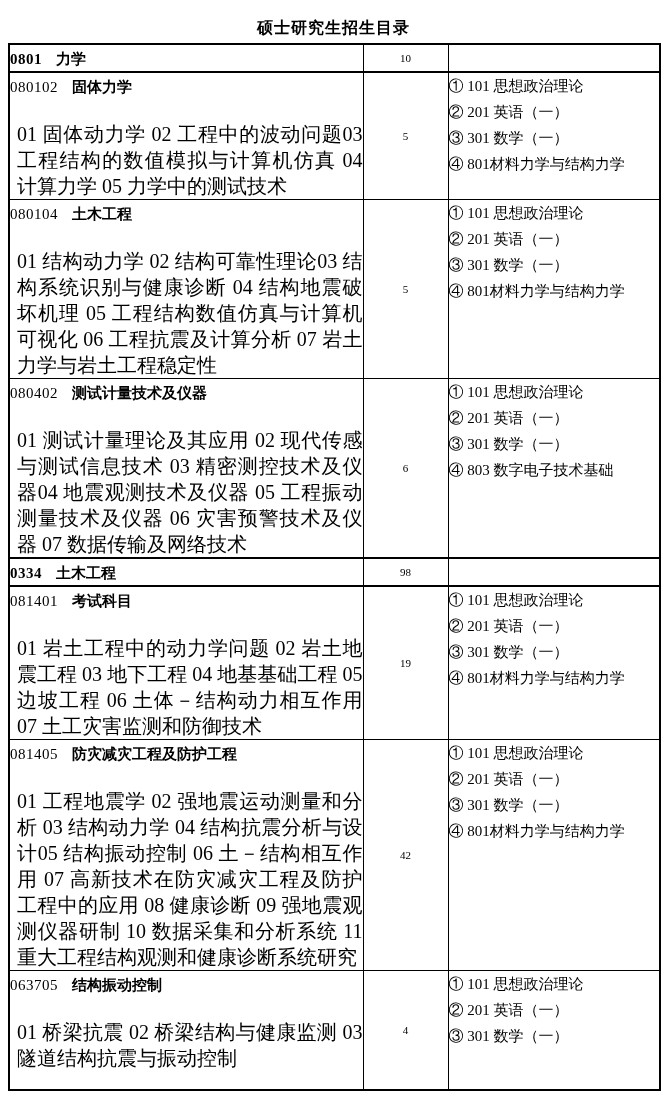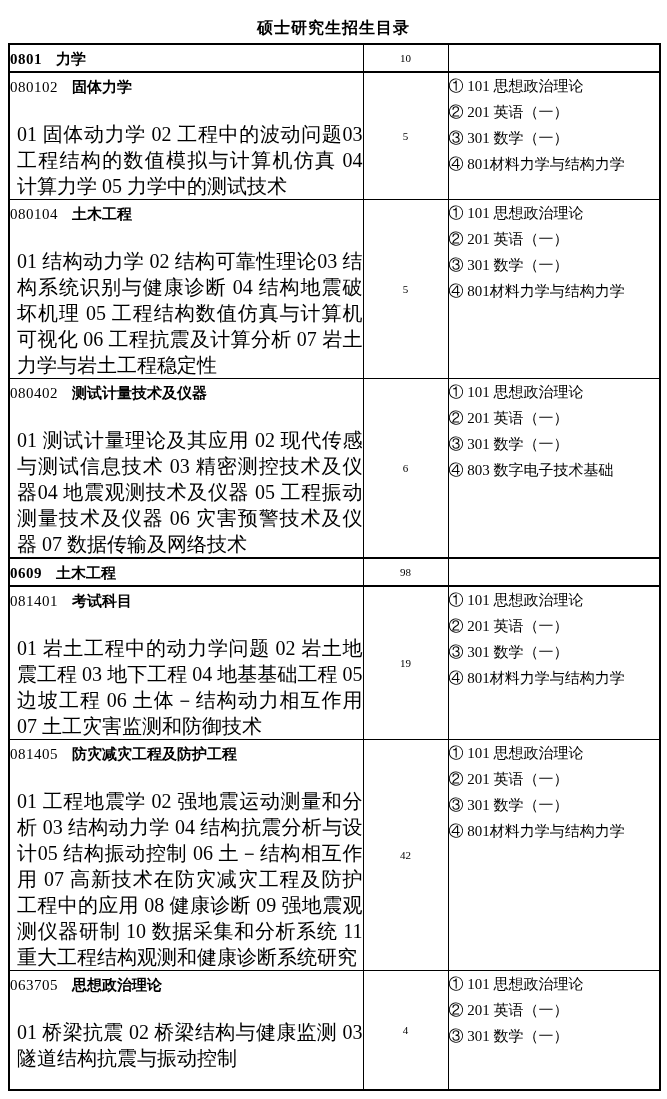--- a/index.html
+++ b/index.html
@@ -159,21 +159,21 @@
       <div class="subject-line">① 101 思想政治理论</div>
       <div class="subject-line">② 201 英语（一）</div>
       <div class="subject-line">③ 301 数学（一）</div>
       <div class="subject-line">④ 803 数字电子技术基础</div>
     </td>
   </tr>
 
   <tr class="section-row" style="height:21px">
     <td class="name-cell">
       <div class="row-title">
-        <span class="code">0609</span><span class="major-name">土木工程</span>
+        <span class="code">0334</span><span class="major-name">土木工程</span>
       </div>
     </td>
     <td class="count-cell">98</td>
     <td class="subjects-cell"></td>
   </tr>
 
   <tr style="height:128px">
     <td class="name-cell">
       <div class="row-title">
         <span class="code">081401</span><span class="major-name">考试科目</span>
@@ -202,21 +202,21 @@
       <div class="subject-line">① 101 思想政治理论</div>
       <div class="subject-line">② 201 英语（一）</div>
       <div class="subject-line">③ 301 数学（一）</div>
       <div class="subject-line">④ 801材料力学与结构力学</div>
     </td>
   </tr>
 
   <tr style="height:119px">
     <td class="name-cell">
       <div class="row-title">
-        <span class="code">063705</span><span class="major-name">思想政治理论</span>
+        <span class="code">063705</span><span class="major-name">结构振动控制</span>
       </div>
       <div class="directions">01 桥梁抗震 02 桥梁结构与健康监测 03 隧道结构抗震与振动控制</div>
     </td>
     <td class="count-cell">4</td>
     <td class="subjects-cell">
       <div class="subject-line">① 101 思想政治理论</div>
       <div class="subject-line">② 201 英语（一）</div>
       <div class="subject-line">③ 301 数学（一）</div>
 
     </td>

